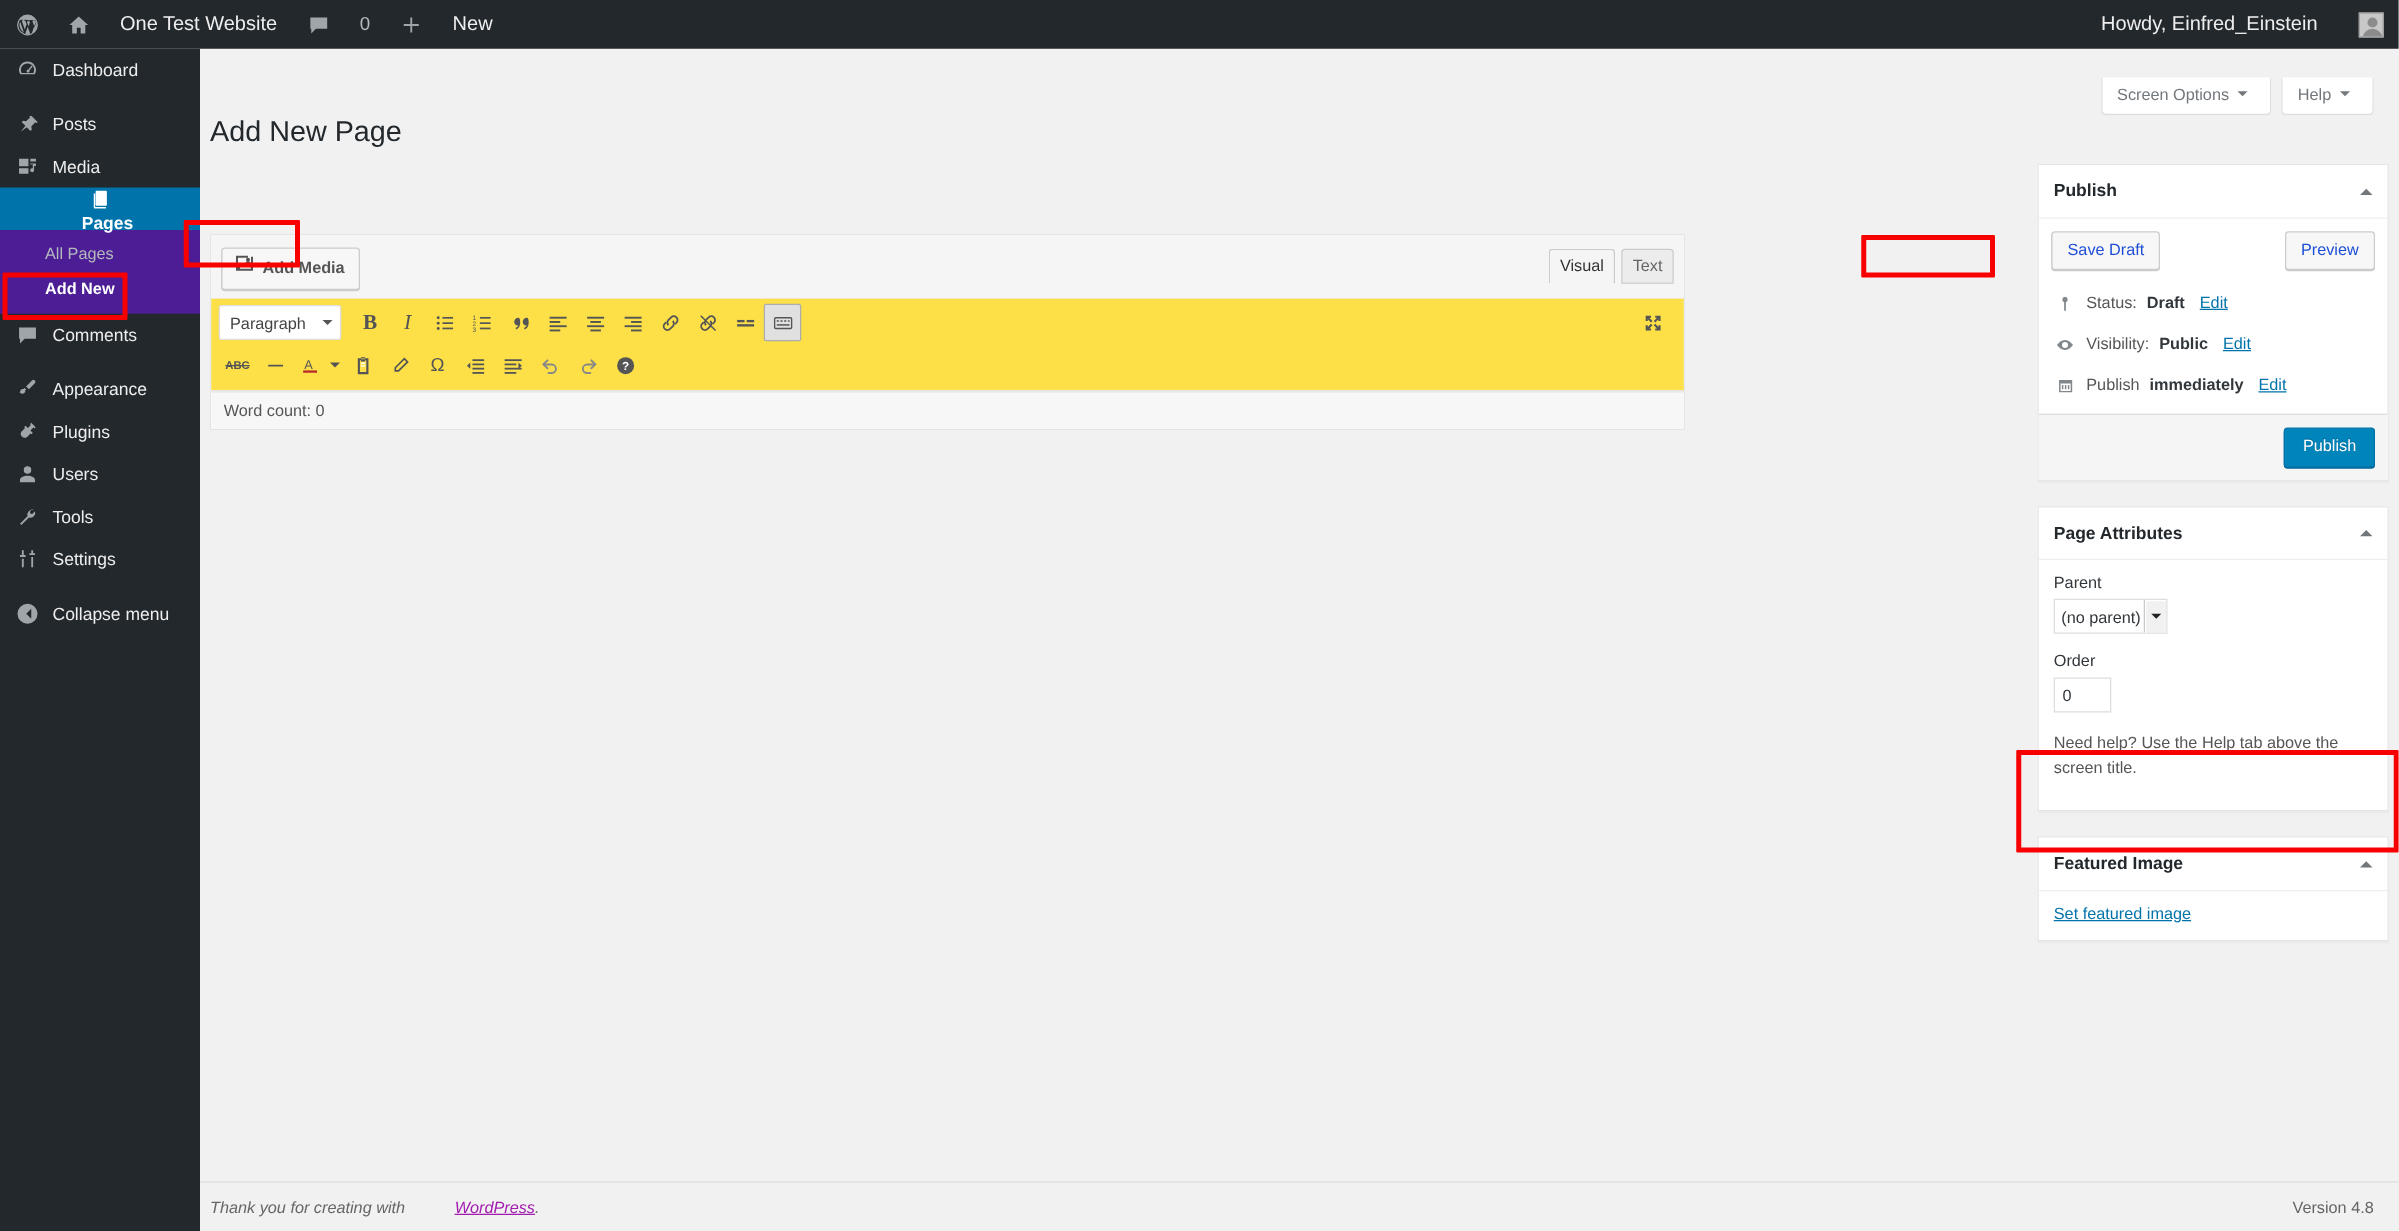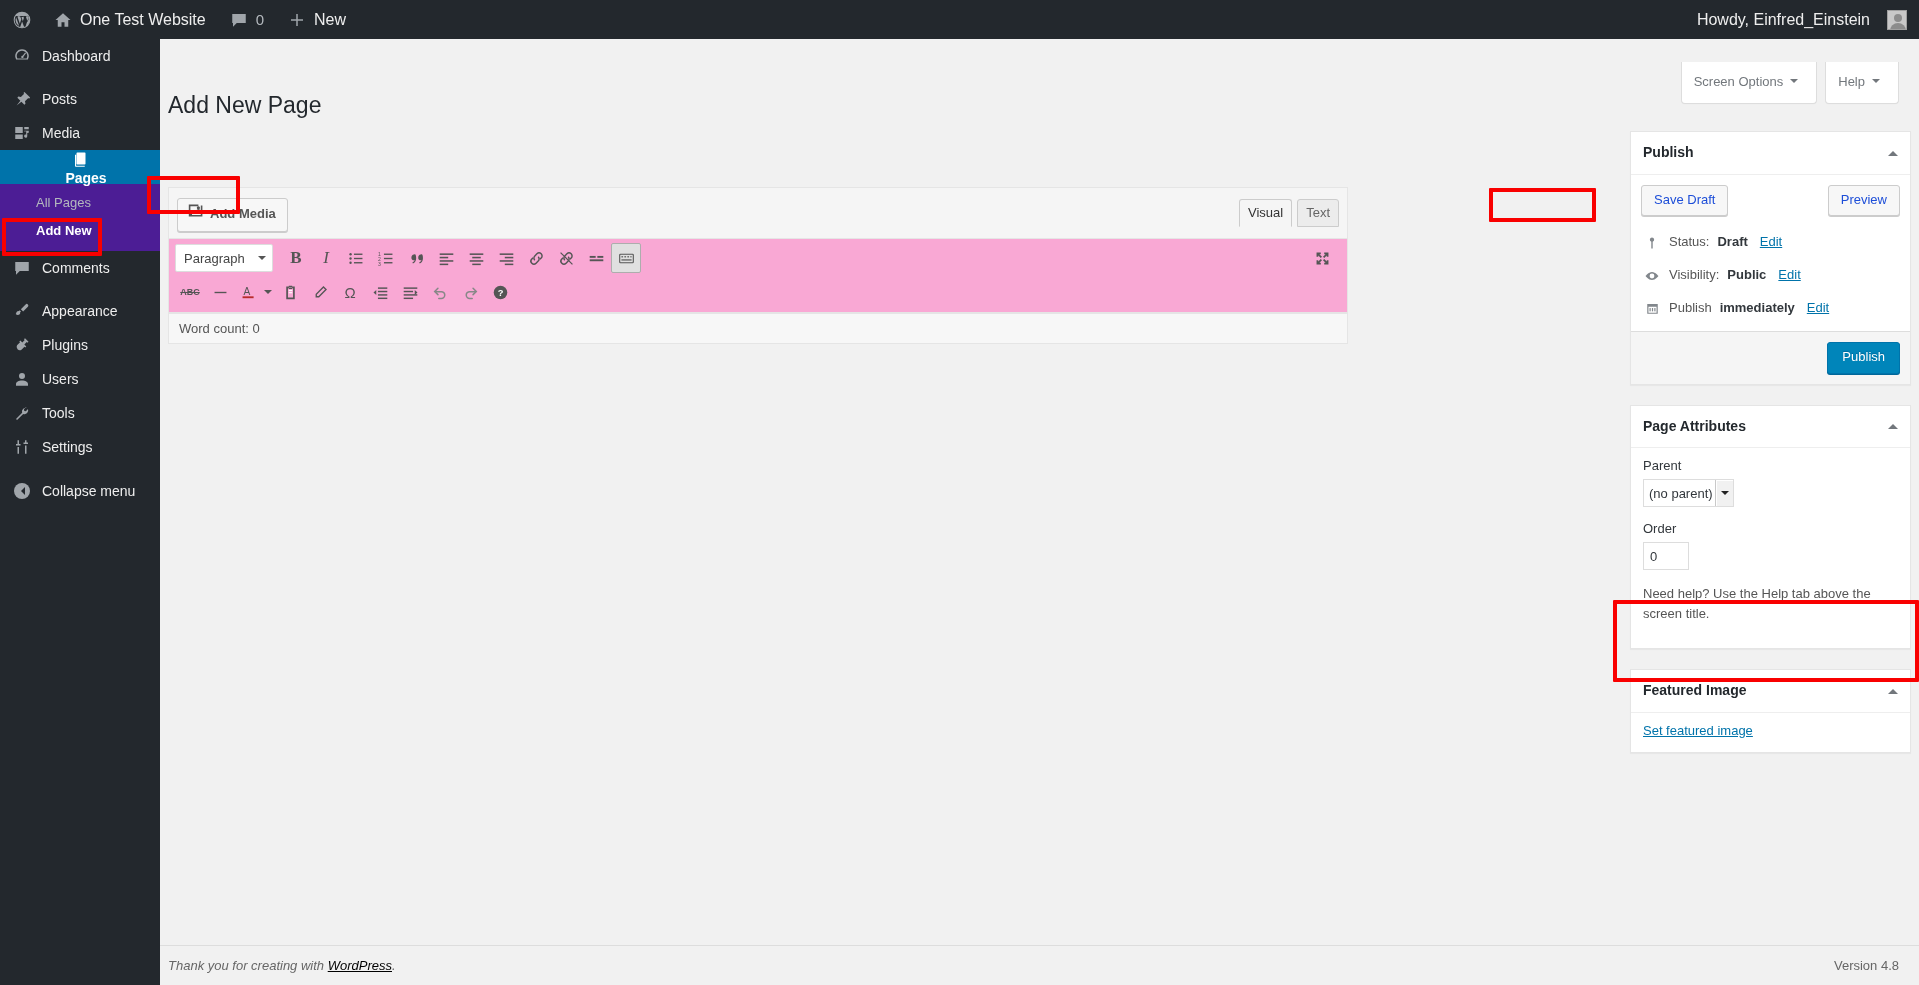--- a/index.html
+++ b/index.html
@@ -14,21 +14,21 @@
   body { position: relative; font-size: 13px; color: #444; }
 
   
   #adminbar {
     position: absolute; top: 0; left: 0; width: 1919px; height: 39px;
     background: #23282d; color: #eee;
     display: flex; align-items: center;
     font-size: 16px; z-index: 50;
   }
   .ab-item {
-    display: flex; align-items: center; gap: 8px;
+    display: flex; align-items: center; gap: 24px;
     height: 39px; padding: 0 12px; color: #eee; cursor: pointer;
     white-space: nowrap;
   }
   .ab-icon { display:inline-block; line-height:0; }
   .ab-logo { padding: 0 10px 0 12px; }
   #ab-right { margin-left: auto; display:flex; align-items:center; }
   .ab-count {
     color:#b4b9be; font-size:15px;
   }
   .avatar {
@@ -90,21 +90,21 @@
     position:absolute; top:39px; left:160px; width:1759px; height:946px;
     background:#f1f1f1;
   }
   #screen-meta-links {
     position:absolute; top:23px; right:20px; display:flex; gap:0px;
   }
   .meta-toggle {
     background:#fff; border:1px solid #ddd; border-top:none;
     border-radius:0 0 4px 4px; padding:4px 18px 6px 12px;
     font-size:13px; color:#72777c; cursor:pointer; margin-left:8px;
-    display:flex; align-items:center; gap:7px; height:42px;
+    display:flex; align-items:center; gap:7px; height:30px;
     box-shadow: 0 1px 1px -1px rgba(0,0,0,.1);
   }
   .caret-down {
     width:0;height:0;border:4px solid transparent; border-top-color:#72777c;
     margin-top:3px;
   }
 
   h1#page-title {
     position:absolute; top:43px; left:8px;
     font-size: 23px; font-weight: 400; color:#23282d; margin:0;
@@ -147,21 +147,21 @@
     position:relative; top:1px;
   }
   .wp-switch-editor.active {
     background:#f5f5f5; border-bottom-color:#f5f5f5; color:#333;
   }
 
   #wp-content-editor-container {
     border-top:1px solid #e5e5e5;
   }
   .mce-toolbar-grp {
-    background:#f9a8d4; border-bottom:1px solid #e5e5e5; padding: 2px 0 0 0; text-align: center;
+    background:#fde047; border-bottom:1px solid #e5e5e5; padding: 2px 0 0 0; text-align: center;
   }
   .mce-row { display:flex; align-items:center; padding: 2px 6px; gap:0px; position:relative;}
   .mce-btn {
     width:30px; height:30px; display:flex; align-items:center; justify-content:center;
     cursor:pointer; color:#555; border:1px solid transparent; border-radius:2px;
     font-size:15px;
   }
   .mce-btn.pressed { background:#e0e0e0; border-color:#adadad; }
   .mce-listbox {
     display:flex; align-items:center; justify-content:space-between;
@@ -254,21 +254,21 @@
     display:inline-block; padding: 10px 0 2px;
   }
 
   
   #wpfooter {
     position:absolute; bottom:0; left:0; width:1759px; height: 40px;
     border-top:1px solid #ddd; color:#666; font-size:13px;
     display:flex; align-items:center; padding: 0 20px 0 8px;
   }
   #footer-left { font-style: italic; }
-  #footer-left a { color:#000000; text-decoration:underline; }
+  #footer-left a { color:#a21caf; text-decoration:underline; margin-left:36px;}
   #footer-right { margin-left:auto; }
 
   
   .hl {
     position:absolute; border: 4px solid #f90000; z-index: 100;
     pointer-events:none; border-radius:1px;
   }
   #hl-addnew    { left: 2px;   top: 218px; width: 100px; height: 38px; }
   #hl-addmedia  { left: 147px; top: 176px; width: 93px;  height: 38px; }
   #hl-visualtext{ left: 1489px;top: 188px; width: 107px; height: 34px; }

